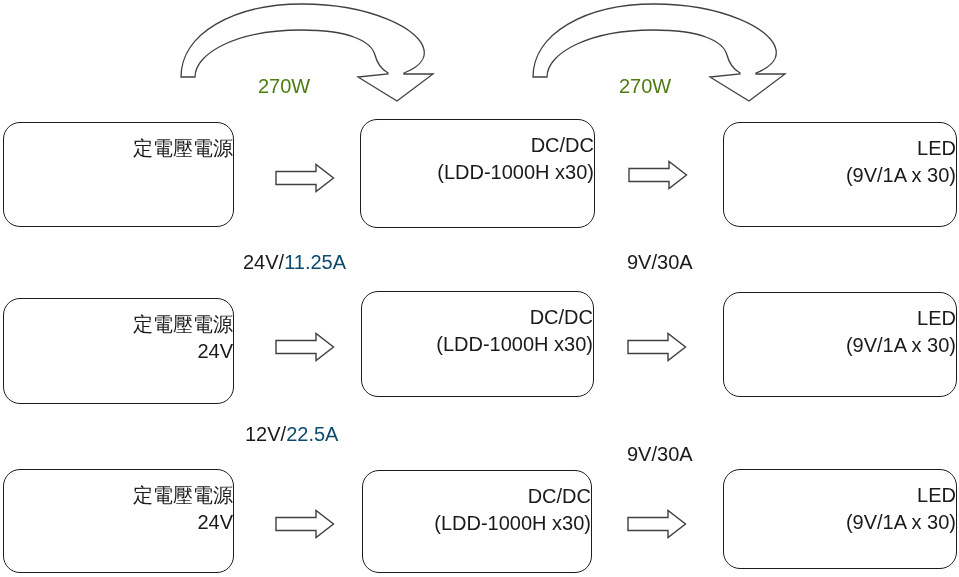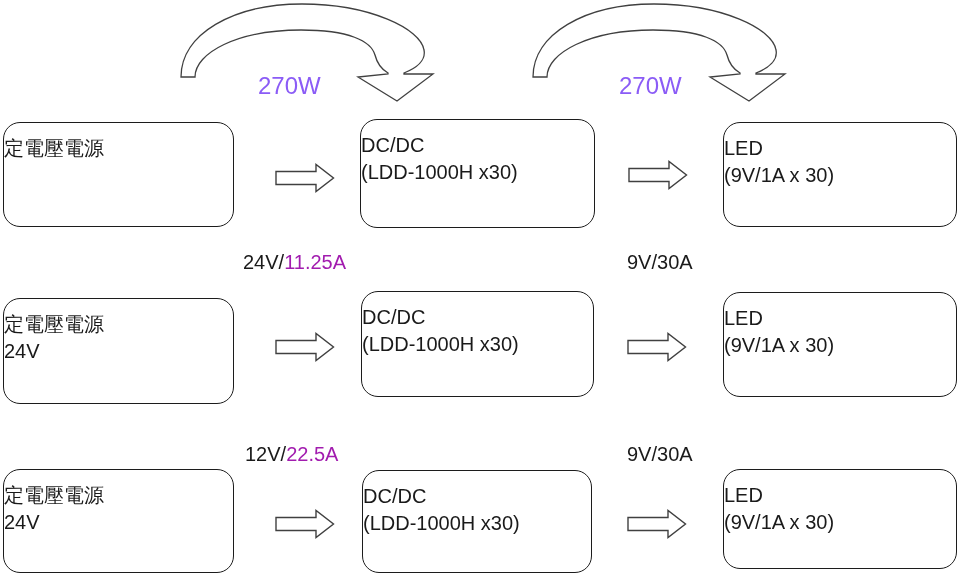--- a/index.html
+++ b/index.html
@@ -16,41 +16,41 @@
     position: absolute;
     left: 0; top: 0;
     width: 959px; height: 577px;
   }
   .node {
     position: absolute;
     box-sizing: border-box;
     border: 1.6px solid #1c1c1c;
     border-radius: 17px;
     background: #ffffff;
-    text-align: left;
+    text-align: right;
     padding-top: 12px;
     font-size: 20px;
     line-height: 27px;
   }
   .node .l1, .node .l2 { white-space: nowrap; }
   .flow-arrow { position: absolute; width: 60px; height: 30px; }
   .flow-label {
     position: absolute;
     font-size: 20px;
     line-height: 24px;
     white-space: nowrap;
     color: #1a1a1a;
   }
-  .flow-label .red { color: #a21caf; }
+  .flow-label .red { color: #0c4a6e; }
   .arc-label {
     position: absolute;
-    font-size: 24px;
+    font-size: 20px;
     line-height: 24px;
     white-space: nowrap;
-    color: #8b5cf6;
+    color: #4d7c0f;
   }
 </style>
 </head>
 <body>
 
 <div class="canvas">
 
   <svg class="overlay" viewBox="0 0 959 577" aria-hidden="true">
     <defs>
       <path id="curvedArrow" d="M 181 77
@@ -114,21 +114,21 @@
 
   <svg class="flow-arrow" style="left:627px; top:332px;" viewBox="0 0 60 30">
       <use href="#blockArrow"></use>
     </svg>
 
   <div class="node" style="left:723px; top:292px; width:234px; height:105px;">
     <div class="l1">LED</div>
     <div class="l2">(9V/1A x 30)</div>
   </div>
 
-  <div class="flow-label" style="left:245px; top:442px;">
+  <div class="flow-label" style="left:245px; top:422px;">
     <span>12V/</span><span class="red">22.5A</span>
   </div>
   <div class="flow-label" style="left:627px; top:442px;">9V/30A</div>
 
   <div class="node" style="left:3px; top:469px; width:231px; height:104px;">
     <div class="l1">定電壓電源</div>
     <div class="l2">24V</div>
   </div>
 
   <svg class="flow-arrow" style="left:275px; top:509px;" viewBox="0 0 60 30">

